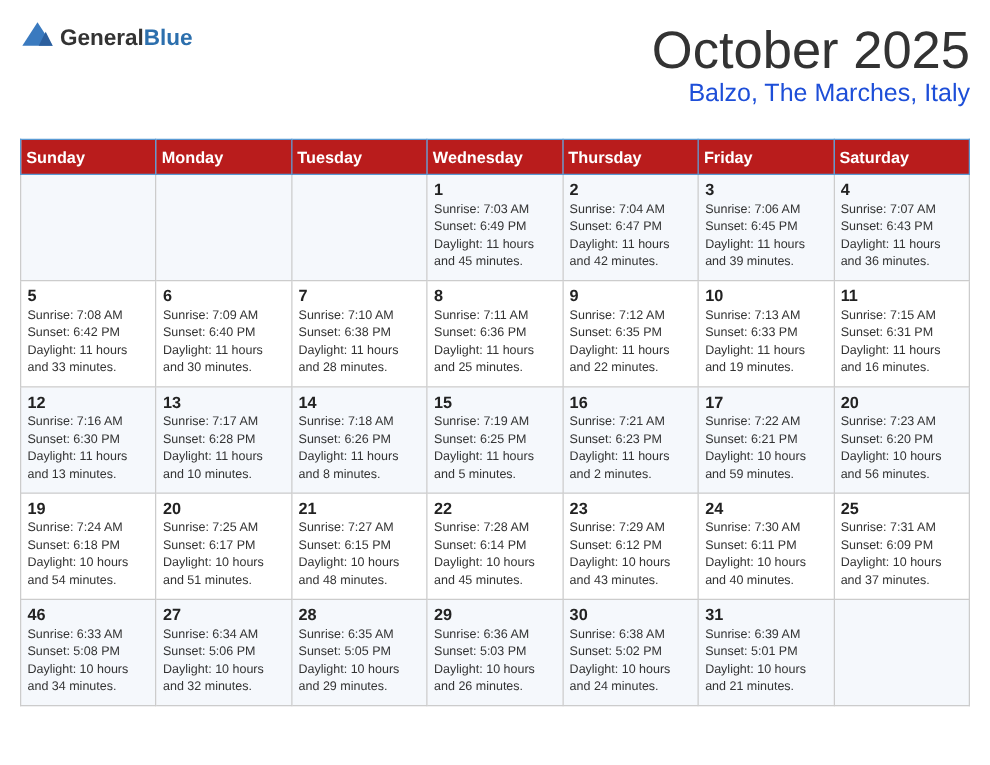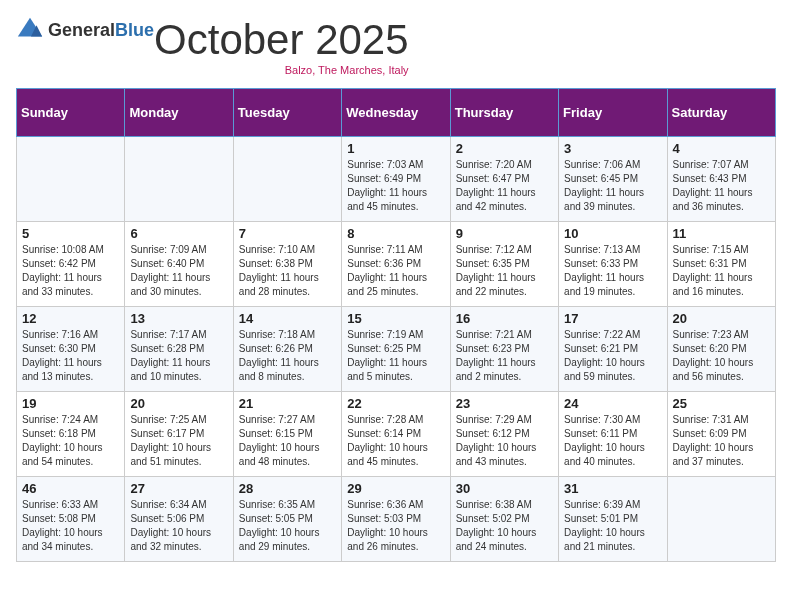--- a/index.html
+++ b/index.html
@@ -5,22 +5,23 @@
     * { box-sizing: border-box; margin: 0; padding: 0; }
     body {
       font-family: Arial, sans-serif;
       background: #fff;
       width: 792px;
       min-height: 612px;
       padding: 16px;
     }
     .header {
       display: flex;
+      justify-content: space-between;
       align-items: flex-start;
-      margin-bottom: 12px;
+      margin-bottom: 24px;
     }
     .logo {
       display: flex;
       align-items: center;
       gap: 4px;
     }
     .logo-text-general {
       font-size: 18px;
       font-weight: bold;
       color: #333;
@@ -36,34 +37,34 @@
     }
     .title-section {
       text-align: right;
     }
     .month-title {
       font-size: 42px;
       font-weight: normal;
       color: #333;
     }
     .location {
-      font-size: 11px;
-      color: #be185d;
+      font-size: 20px;
+      color: #1d4ed8;
     }
     table {
       width: 100%;
       border-collapse: collapse;
       table-layout: fixed;
     }
     thead tr th {
-      background-color: #701a75;
+      background-color: #b91c1c;
       color: #fff;
       font-size: 13px;
       font-weight: bold;
-      padding: 16px 4px;
+      padding: 6px 4px;
       text-align: left;
       border: 1px solid #5a9ad4;
     }
     tbody tr td {
       border: 1px solid #ccc;
       vertical-align: top;
       padding: 4px 5px;
       font-size: 10.5px;
       color: #222;
       min-height: 80px;
@@ -124,41 +125,41 @@
         <td></td>
         <td></td>
         <td>
           <span class="day-num">1</span>
           <div class="cell-info">Sunrise: 7:03 AM
 Sunset: 6:49 PM
 Daylight: 11 hours and 45 minutes.</div>
         </td>
         <td>
           <span class="day-num">2</span>
-          <div class="cell-info">Sunrise: 7:20 AM
+          <div class="cell-info">Sunrise: 7:04 AM
 Sunset: 6:47 PM
 Daylight: 11 hours and 42 minutes.</div>
         </td>
         <td>
           <span class="day-num">3</span>
           <div class="cell-info">Sunrise: 7:06 AM
 Sunset: 6:45 PM
 Daylight: 11 hours and 39 minutes.</div>
         </td>
         <td>
           <span class="day-num">4</span>
           <div class="cell-info">Sunrise: 7:07 AM
 Sunset: 6:43 PM
 Daylight: 11 hours and 36 minutes.</div>
         </td>
       </tr>
       <tr>
         <td>
           <span class="day-num">5</span>
-          <div class="cell-info">Sunrise: 10:08 AM
+          <div class="cell-info">Sunrise: 7:08 AM
 Sunset: 6:42 PM
 Daylight: 11 hours and 33 minutes.</div>
         </td>
         <td>
           <span class="day-num">6</span>
           <div class="cell-info">Sunrise: 7:09 AM
 Sunset: 6:40 PM
 Daylight: 11 hours and 30 minutes.</div>
         </td>
         <td>

